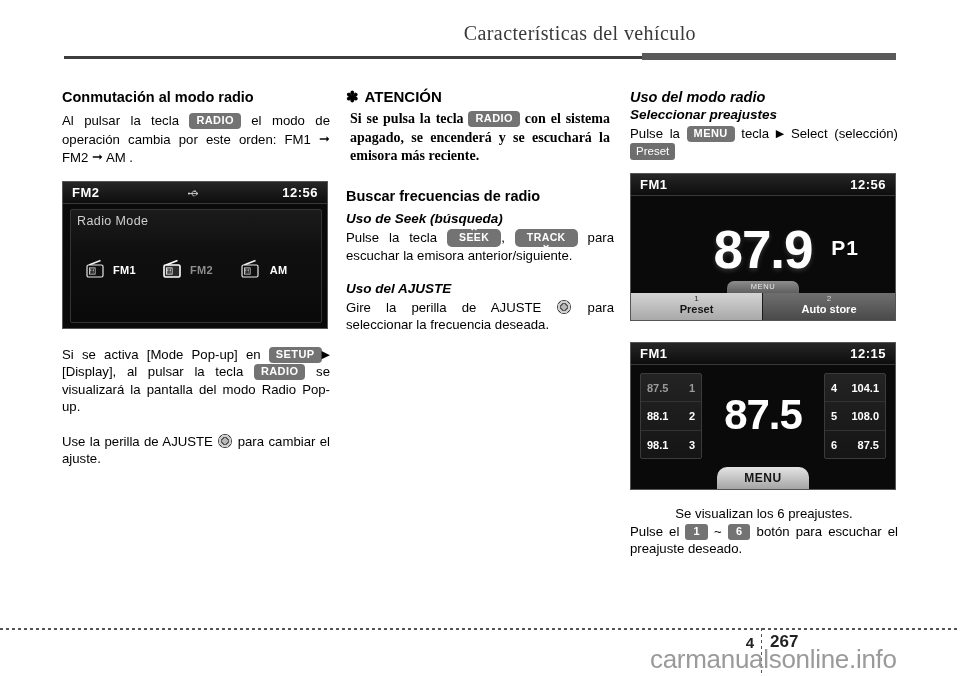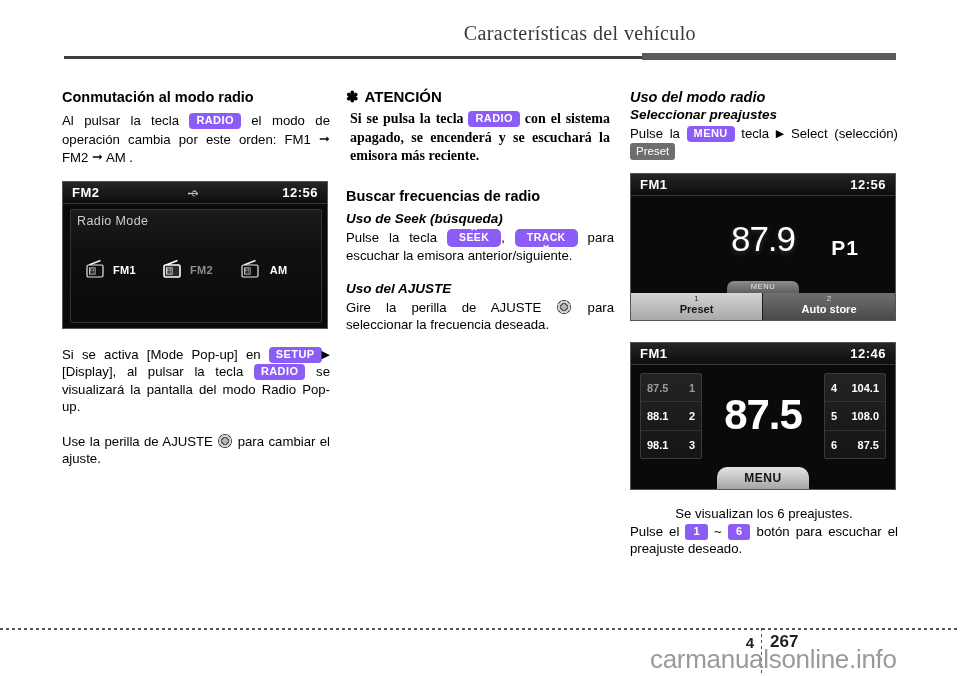--- a/index.html
+++ b/index.html
@@ -70,21 +70,21 @@
     text-align: justify;
     text-justify: inter-word;
   }
   p.body.nj { text-align: left; }
   .gap { height: 17px; }
   .gap-sm { height: 8px; }
 
   
   .key {
     display: inline-block;
-    background: #8b5cf6;
+    background: #737373;
     color: #fff;
     font-size: 11px;
     font-weight: bold;
     letter-spacing: .4px;
     padding: 1px 7px 2px 7px;
     border-radius: 4px;
     line-height: 13px;
     vertical-align: 1px;
     white-space: nowrap;
   }
@@ -212,21 +212,21 @@
   .rm-item.i2 { margin-left: 26px; }
   .rm-item.i3 { margin-left: 27px; gap: 8px; }
   .rm-label { font-size: 11px; font-weight: bold; color: #ffffff; letter-spacing: .3px; }
   .rm-label.dim { color: #8e8e8e; }
   .radio-ico { width: 22px; height: 21px; position: relative; }
 
   
   .s2-freq {
     position: absolute; left: 0; top: 45px; width: 100%;
     text-align: center;
-    font-size: 35px; font-weight: normal; color: #fff;
+    font-size: 53px; font-weight: bold; color: #fff;
     letter-spacing: -1px;
     text-shadow: 0 2px 5px rgba(255,255,255,.18);
   }
   .s2-preset {
     position: absolute; right: 36px; top: 62px;
     font-size: 21px; font-weight: bold; color: #fff;
     letter-spacing: 1px;
   }
   .s2-menu-tab {
     position: absolute; left: 50%; bottom: 27px;
@@ -527,21 +527,21 @@
         <div class="s2-tab-lbl">Auto store</div>
       </div>
     </div>
   </div>
 
   <div class="gap-sm"></div>
 
   <div class="screen" style="margin-top:13px;">
     <div class="screen-statusbar"></div>
     <div class="sb-band">FM1</div>
-    <div class="sb-time">12:46</div>
+    <div class="sb-time">12:15</div>
 
     <div class="s3-freq">87.5</div>
 
     <div class="preset-col left">
       <div class="preset-row dim">
         <span class="pf">87.5</span>
         <span class="pn">1</span>
       </div>
       <div class="preset-row">
         <span class="pf">88.1</span>

